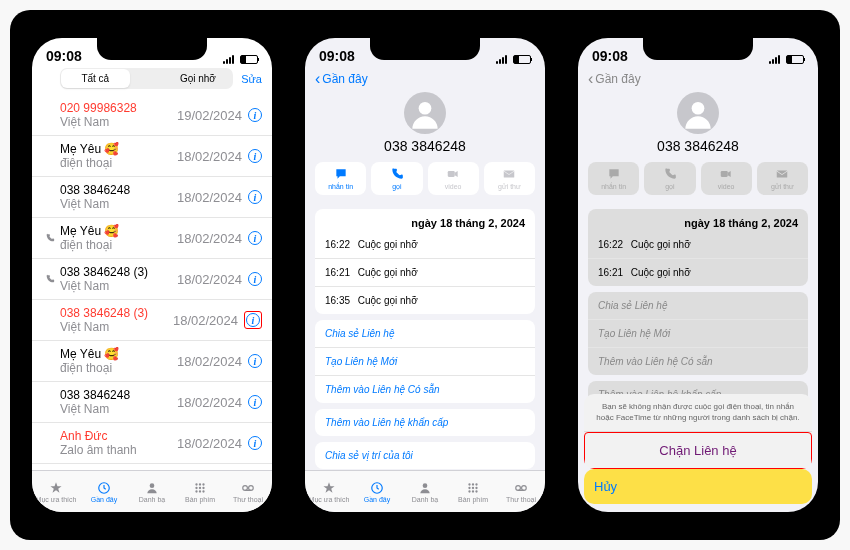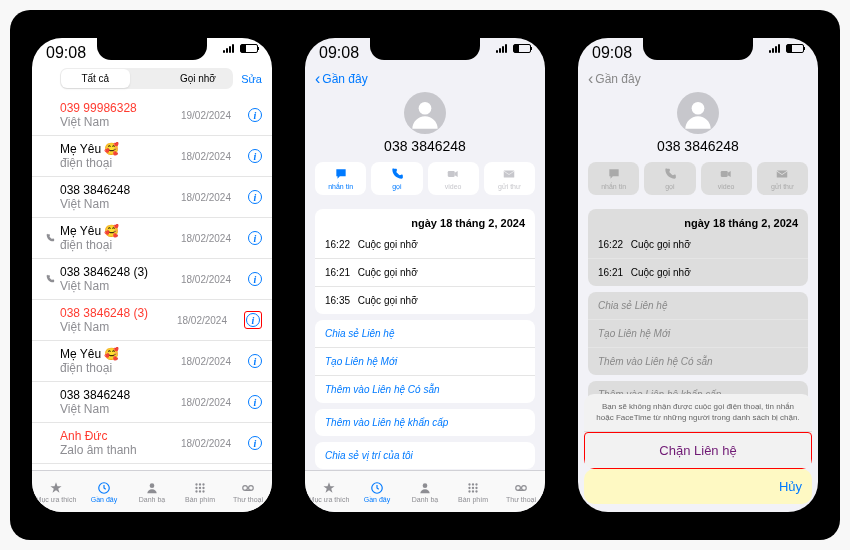--- a/index.html
+++ b/index.html
@@ -2,21 +2,21 @@
 <html><head>
 <meta charset="utf-8">
 <style>
 * { margin:0; padding:0; box-sizing:border-box; font-family:-apple-system,Helvetica,Arial,sans-serif; }
 body { background:#f8f8f8; width:850px; height:550px; overflow:hidden; }
 .stage { background:#000; border-radius:20px; margin:10px; padding:18px 12px; display:flex; justify-content:space-between; height:530px; }
 .phone { width:260px; height:494px; background:#000; border-radius:38px; padding:10px; position:relative; }
 .notch { position:absolute; top:10px; left:50%; transform:translateX(-50%); width:110px; height:22px; background:#000; border-radius:0 0 14px 14px; z-index:10; }
 .screen { width:100%; height:100%; background:#fff; border-radius:30px; overflow:hidden; position:relative; font-size:10px; color:#000; }
 .screen.dim { background:#e8e8e8; }
-.statusbar { display:flex; justify-content:space-between; align-items:flex-start; padding:6px 14px 2px; font-size:16px; font-weight:400; height:28px; }
+.statusbar { display:flex; justify-content:space-between; align-items:flex-end; padding:6px 14px 2px; font-size:14px; font-weight:700; height:28px; }
 .sig { display:flex; align-items:flex-end; gap:1px; }
 .sig span { width:2px; background:#000; border-radius:1px; }
 .sig span:nth-child(1){height:3px}.sig span:nth-child(2){height:5px}.sig span:nth-child(3){height:7px}.sig span:nth-child(4){height:9px}
 .batt { width:18px; height:9px; border:1px solid #000; border-radius:2px; position:relative; display:inline-block; margin-left:3px; }
 .batt:after { content:''; position:absolute; right:-2px; top:2px; width:1px; height:3px; background:#000; }
 .batt span { display:block; width:30%; height:100%; background:#000; }
 .right-status { display:flex; align-items:center; gap:3px; }
 
 .seg-wrap { display:flex; align-items:center; padding:2px 10px 6px; }
 .seg { flex:1; display:flex; background:#eee; border-radius:7px; padding:1px; margin:0 8px 0 18px;gap:34px; }
@@ -24,21 +24,21 @@
 .seg button.on { background:#fff; box-shadow:0 1px 2px rgba(0,0,0,.1); }
 .edit { color:#007aff; font-size:11px; }
 
 .clist { overflow-y:auto; height:calc(100% - 102px); }
 .row { display:flex; align-items:center; padding:6px 10px; border-bottom:.5px solid #e5e5e5; }
 .icn { width:16px; display:flex; justify-content:center; color:#8e8e93; font-size:10px; }
 .mid { flex:1; margin-left:2px; }
 .nm { font-size:12px; font-weight:400; }
 .nm.red { color:#ff3b30; }
 .sub { font-size:12px; color:#8e8e93; }
-.dt { font-size:10px; color:#8e8e93; margin-right:17px; }
+.dt { font-size:13px; color:#8e8e93; margin-right:6px; }
 .info { width:14px; height:14px; border:1.2px solid #007aff; border-radius:50%; display:flex; align-items:center; justify-content:center; color:#007aff; font-size:10px; font-weight:600; font-style:italic; font-family:Georgia,serif; }
 .hl { border:1.5px solid red; padding:1px; border-radius:3px; }
 
 .tabbar { position:absolute; bottom:0; left:0; right:0; height:42px; border-top:.5px solid #d1d1d6; display:flex; background:#f9f9f9; border-radius:0 0 30px 30px; }
 .tab { flex:1; display:flex; flex-direction:column; align-items:center; justify-content:center; font-size:7px; color:#8e8e93; gap:1px; }
 .tab.on { color:#007aff; }
 .tab svg { width:16px; height:14px; }
 
 .hdr { display:flex; align-items:center; padding:4px 10px; }
 .back { color:#007aff; font-size:12px; display:flex; align-items:center; }
@@ -62,21 +62,21 @@
 .crow .tm { display:inline-block; width:30px; }
 .crow.red { color:#ff3b30; }
 .dhdr { font-size:11px; font-weight:600; padding:8px 10px 2px;text-align:right; }
 
 .hlbox { border:1.5px solid red; border-radius:4px; }
 
 .sheet { position:absolute; bottom:8px; left:6px; right:6px; z-index:5; }
 .sheet-card { background:#f2f2f2; border-radius:10px; overflow:hidden; margin-bottom:0; }
 .sheet-txt { font-size:8px; color:#666; text-align:center; padding:8px 10px; border-bottom:.5px solid #ddd; line-height:1.3; }
 .sheet-btn { text-align:center; padding:10px; font-size:13px; color:#701a75; }
-.sheet-cancel { background:#fef9c3; border-radius:10px; text-align:right; padding:10px; font-size:13px; color:#007aff; font-weight:500; }
+.sheet-cancel { background:#fde047; border-radius:10px; text-align:left; padding:10px; font-size:13px; color:#007aff; font-weight:500; }
 
 .screen.gray { background:#f2f2f7; }
 </style>
 </head>
 <body>
 
 <div class="stage">
 
 <div class="phone">
 <div class="notch"></div>
@@ -99,21 +99,21 @@
     <div class="seg">
       <button class="on">Tất cả</button>
       <button>Gọi nhỡ</button>
     </div>
     <span class="edit">Sửa</span>
   </div>
   <div class="clist" id="clist">
           <div class="row">
             <span class="icn"></span>
   <div class="mid">
-              <div class="nm red">039 99986328</div>
+              <div class="nm red">020 99986328</div>
               <div class="sub">Việt Nam</div>
             </div>
   <span class="dt">19/02/2024</span>
   <span class="">
               <span class="info">i</span>
             </span>
           </div>
           <div class="row">
             <span class="icn"></span>
   <div class="mid">

